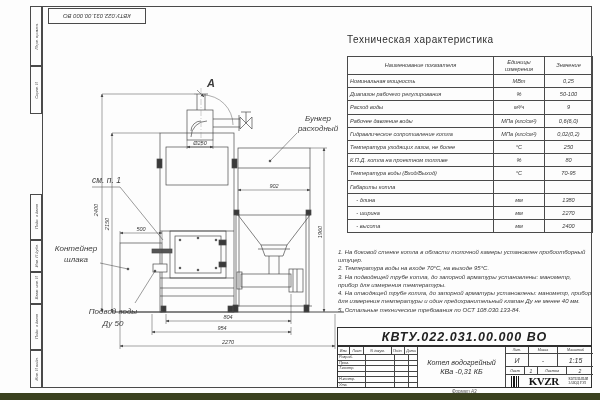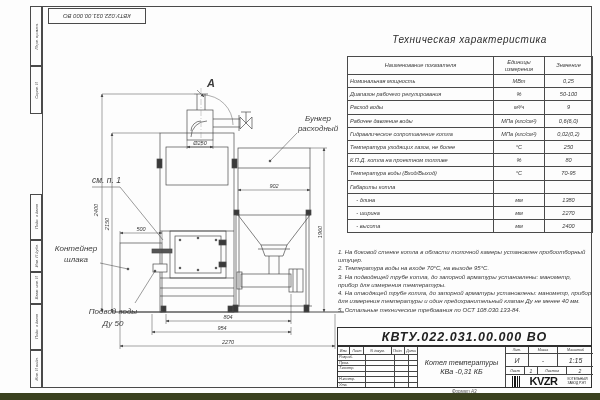--- a/index.html
+++ b/index.html
@@ -8,21 +8,21 @@
   .abs{position:absolute;box-sizing:border-box;}
   
   .frame{left:42px;top:6px;width:550px;height:382px;border:1px solid #4a4a4a;}
   
   .mc{left:30px;width:12px;border:0.8px solid #4a4a4a;display:flex;align-items:center;justify-content:center;}
   .mc span{writing-mode:vertical-rl;transform:rotate(180deg);font-size:4px;font-style:italic;color:#444;white-space:nowrap;}
   
   .stamp{left:48px;top:8px;width:98px;height:16px;border:0.8px solid #4a4a4a;display:flex;align-items:center;justify-content:center;}
   .stamp span{transform:rotate(180deg);font-size:6px;font-style:italic;color:#3c3c3c;white-space:nowrap;}
   
-  .spec-title{left:347px;top:34px;width:245px;text-align:center;font-size:10px;font-style:italic;color:#2e2e2e;letter-spacing:.5px;}
+  .spec-title{left:347px;top:34px;width:245px;font-size:10px;color:#2e2e2e;letter-spacing:.5px;}
   table.spec{position:absolute;left:347px;top:56px;width:245px;border-collapse:collapse;table-layout:fixed;}
   table.spec th,table.spec td{border:0.6px solid #4a4a4a;font-size:5.6px;font-style:italic;color:#3a3a3a;
       padding:0 2px;line-height:1.1;font-weight:normal;}
   table.spec th{height:17px;text-align:center;}
   table.spec td{height:12.2px;}
   td.cn{text-align:left;white-space:pre-wrap;}
   td.cu,td.cv{text-align:center;}
   
   .notes{left:338px;top:249px;width:254px;font-size:6px;font-style:italic;color:#3a3a3a;line-height:1.28;}
   .notes div{margin-bottom:1px;}
@@ -43,21 +43,21 @@
   .tb-row .e3{flex:1;}
   .tb-center{left:80px;top:0;width:88px;height:100%;border-right:1px solid #444;display:flex;flex-direction:column;
       align-items:center;justify-content:center;font-size:7.2px;font-style:italic;color:#2e2e2e;line-height:1.3;text-align:center;}
   .tb-right{left:168px;top:0;width:87px;height:100%;display:flex;flex-direction:column;}
   .tr-row{display:flex;border-bottom:0.8px solid #444;}
   .tr-row .c{display:flex;align-items:center;justify-content:center;border-right:0.8px solid #444;}
   .tr-row .c:last-child{border-right:none;}
   .r1{height:6px;}  .r1 .c{font-size:3.6px;font-style:italic;}
   .r2{height:12px;} .r2 .c{font-size:7px;font-style:italic;}
   .r3{height:7px;}  .r3 .lab{font-size:3.8px;font-style:italic;} .r3 .val{font-size:5px;font-style:italic;}
-  .r4{flex:1;border-bottom:none;display:flex;align-items:center;justify-content:center;gap:10px;}
+  .r4{flex:1;border-bottom:none;display:flex;align-items:center;justify-content:center;gap:10px;font-family:Liberation Serif, serif;}
   .bar{width:8px;height:11px;background:repeating-linear-gradient(90deg,#151515 0 1.4px,#fff 1.4px 2.4px);}
   .kv{font-weight:bold;font-size:11px;letter-spacing:-.5px;color:#141414;}
   .sub{font-size:3.2px;line-height:1.25;color:#222;text-align:left;}
   
   .wm{left:462px;top:377px;font-size:10.5px;color:#949a9e;text-shadow:0 0 2px #fff;z-index:12;white-space:nowrap;}
   .fmt{left:452px;top:389px;font-size:4.5px;font-style:italic;color:#555;}
   .strip{left:0;top:393px;width:600px;height:7px;background:#3a411f;}
   
   svg text{font-family:"Liberation Sans",sans-serif;font-style:italic;fill:#3c3c3c;}
   .dt{font-size:5.5px;} .lb{font-size:8px;} .see{font-size:8.5px;} .vw{font-size:11px;font-weight:bold;}
@@ -223,21 +223,21 @@
           <div class="e3"></div>
         </div>
       <div class="tb-row">
           <div class="lab">Утв.</div>
           <div class="e1"></div>
           <div class="e2"></div>
           <div class="e3"></div>
         </div>
     </div>
     <div class="abs tb-center">
-      <div>Котел температуры</div>
+      <div>Котел водогрейный</div>
       <div>КВа -0,31  КБ</div>
     </div>
     <div class="abs tb-right">
       <div class="tr-row r1">
         <div class="c" style="width:22px">Лит.</div>
         <div class="c" style="width:28px">Масса</div>
         <div class="c" style="flex:1">Масштаб</div>
       </div>
       <div class="tr-row r2">
         <div class="c" style="width:22px">И</div>

